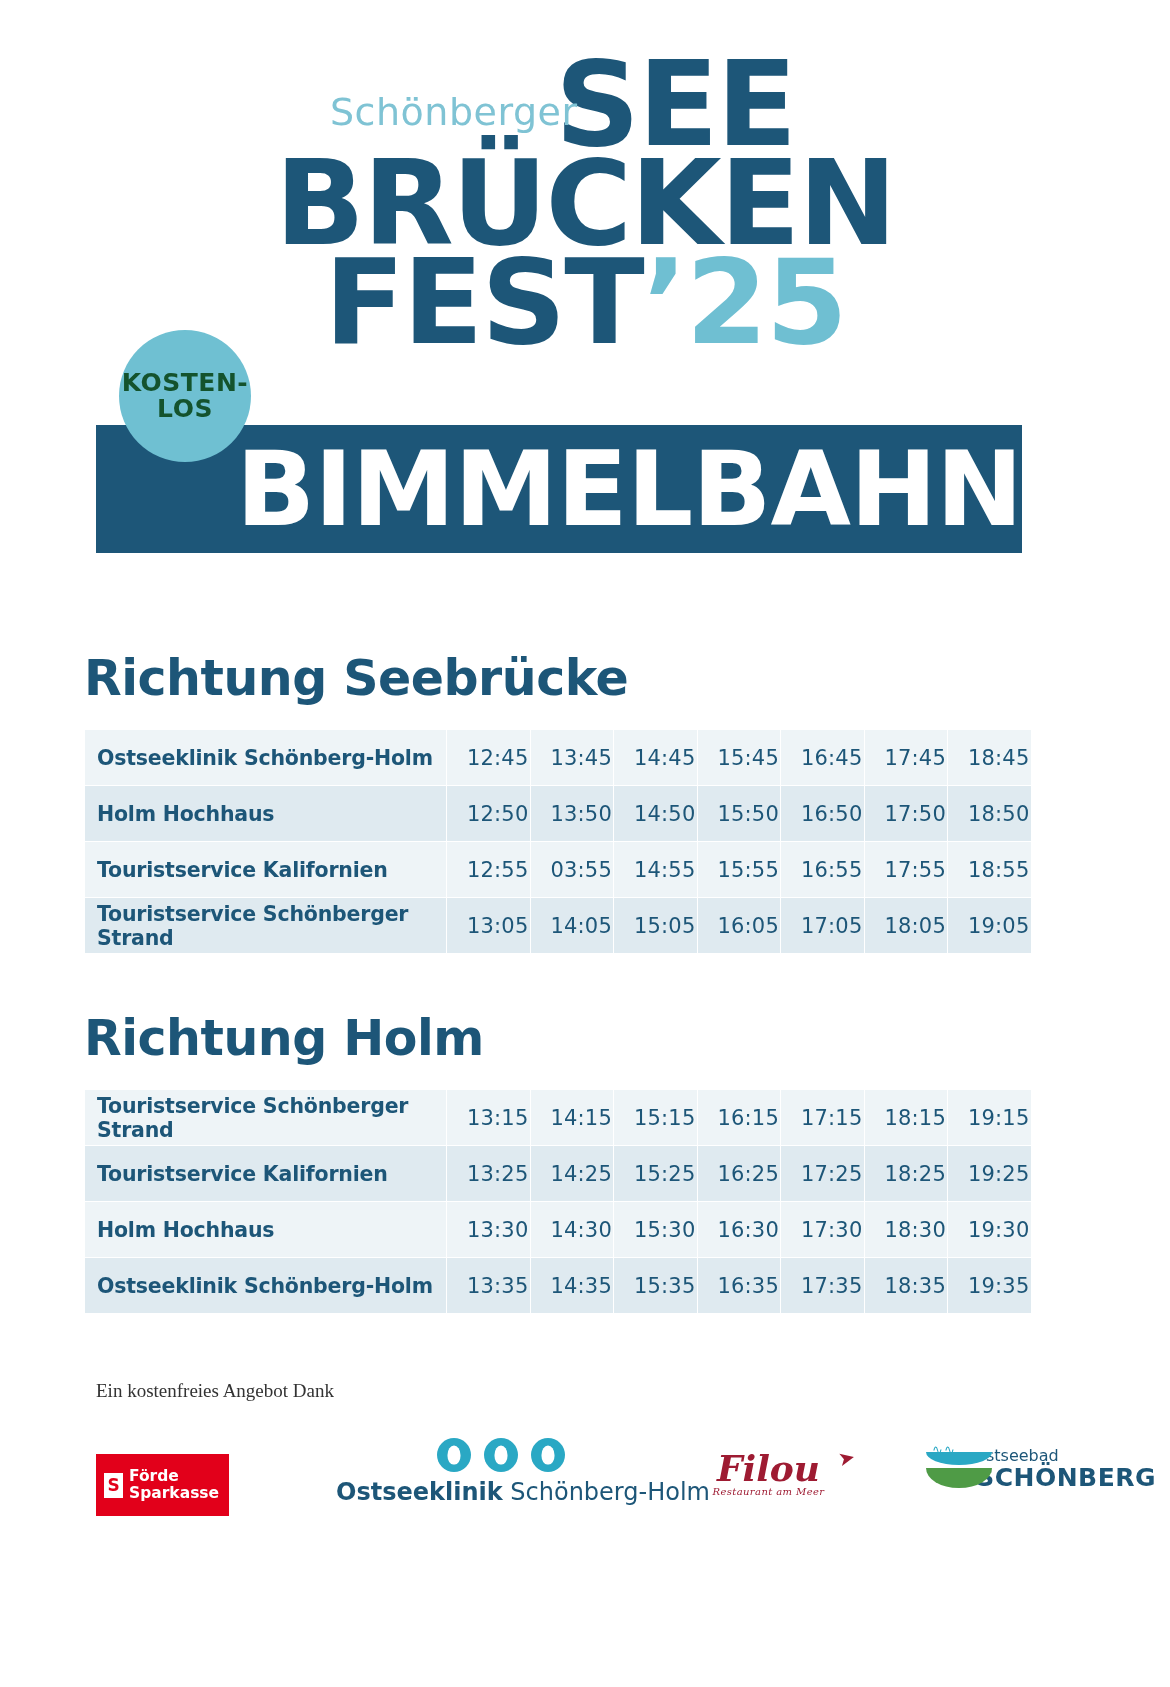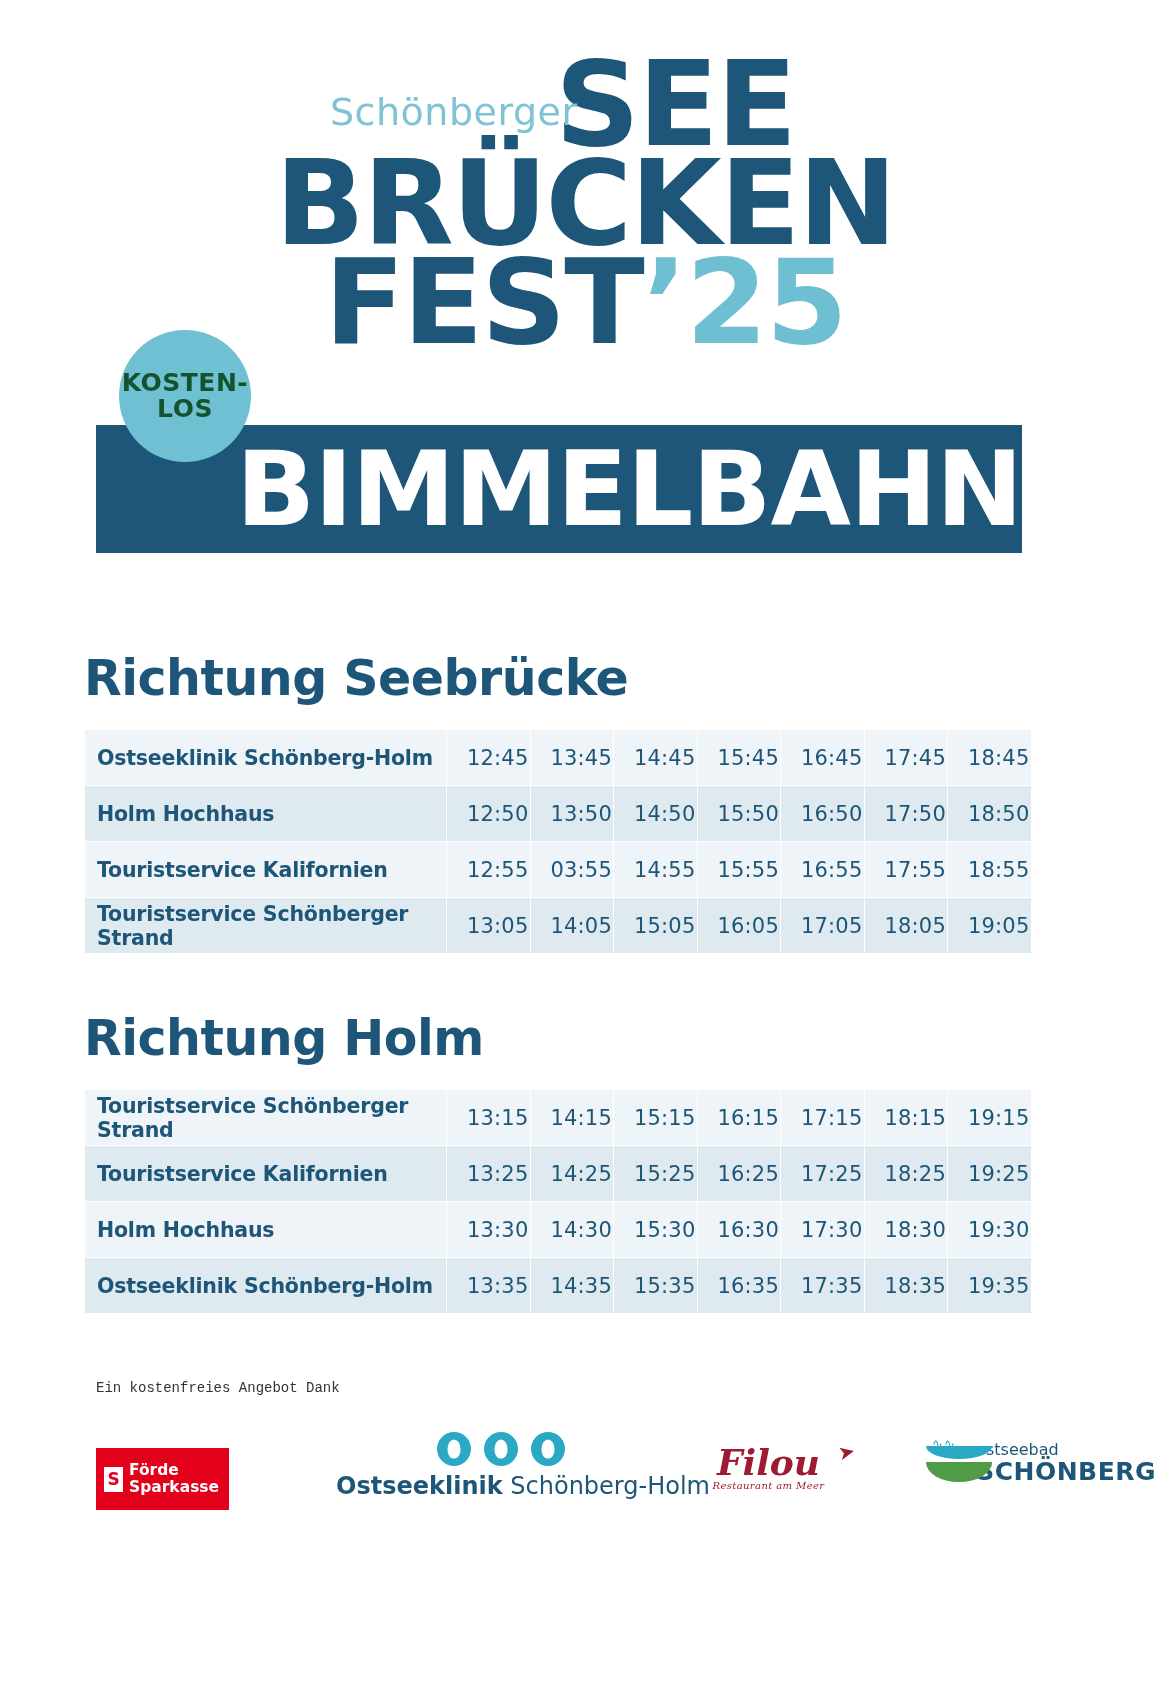--- a/index.html
+++ b/index.html
@@ -159,22 +159,22 @@
   }
 
   
   .footer {
     position: absolute;
     left: 96px;
     top: 1380px;
     width: 1000px;
   }
   .footer-note {
-    font-family: Liberation Mono, monospace;
-    font-size: 14px;
+    font-family: Liberation Serif, serif;
+    font-size: 19px;
     color: #333333;
     margin-bottom: 22px;
   }
   .logos {
     position: relative;
     height: 110px;
   }
 
   
   .logo-sparkasse {

